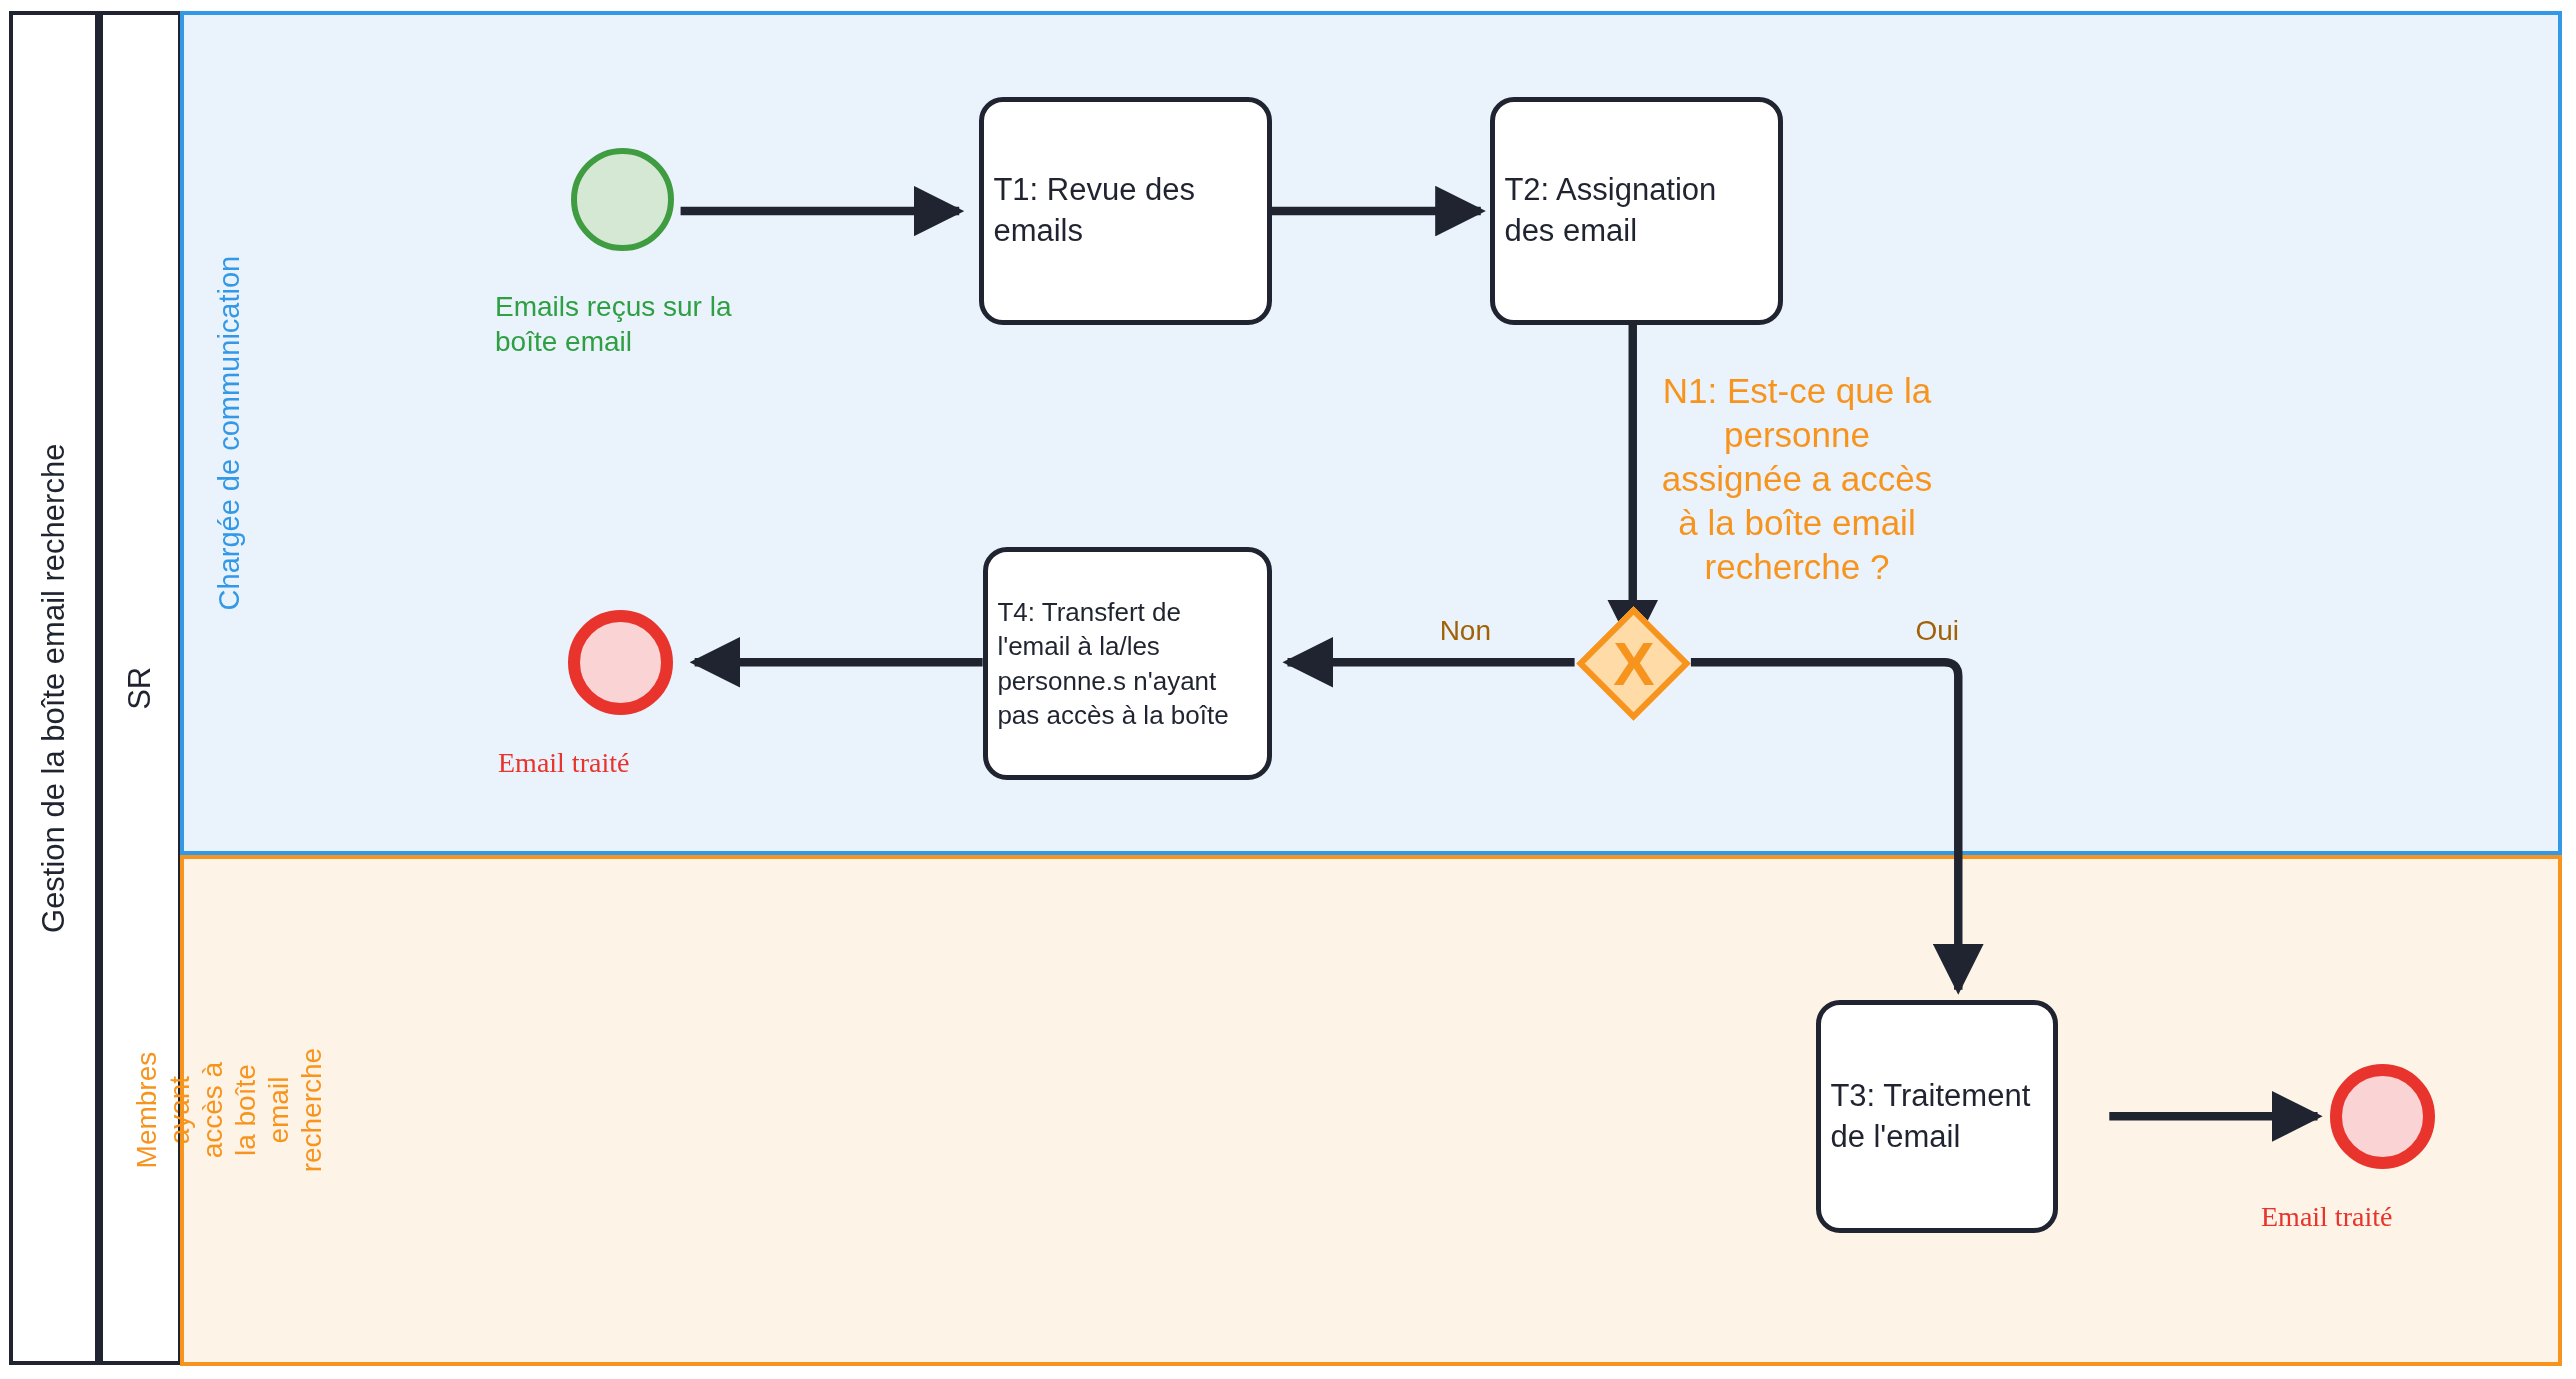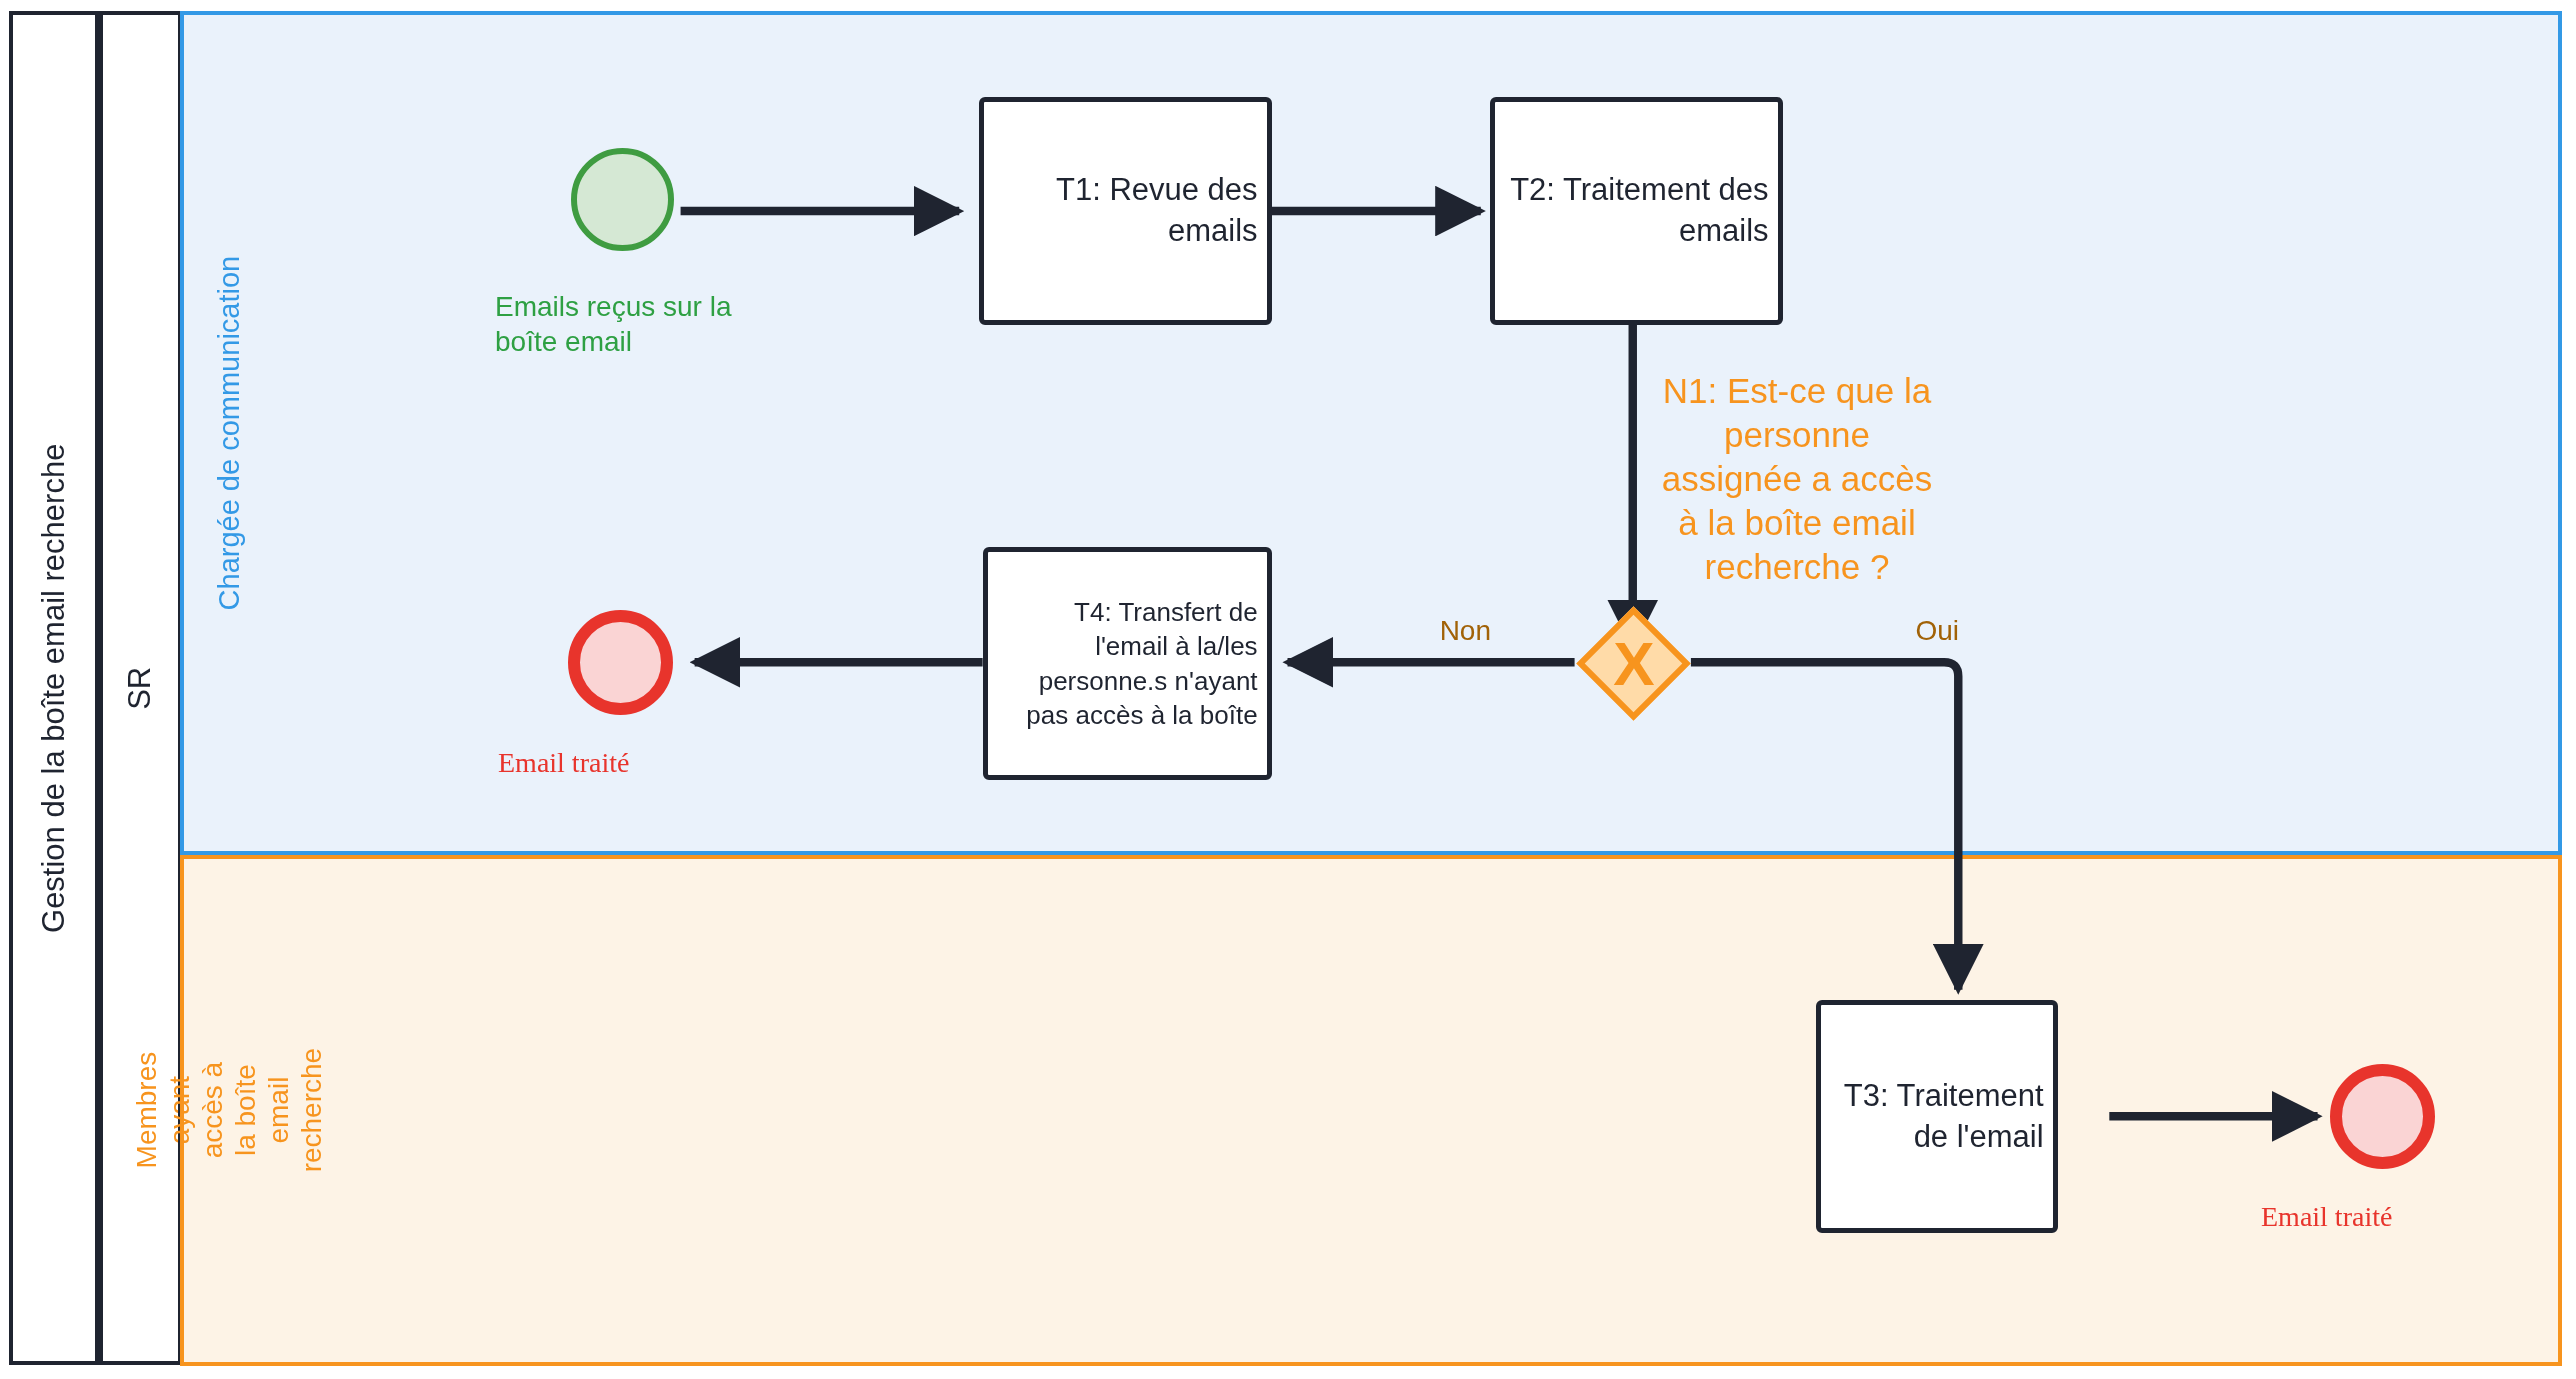--- a/index.html
+++ b/index.html
@@ -46,23 +46,23 @@
   #lane-members .lane-label-wrap{align-items:center;}
   #lane-members .lane-label-wrap .vlabel{
     font-size:28px;color:#f7941e;width:469px;
   }
 
   
   .task{
     position:absolute;box-sizing:border-box;
     background:#ffffff;
     border:5.6px solid #1f2430;
-    border-radius:6px;
+    border-radius:24px;
     display:flex;align-items:center;justify-content:center;
-    text-align:right;
+    text-align:left;
     font-size:31px;color:#1f2430;line-height:1.32;
     padding:5.6px 9.4px;
   }
 
   .event{
     position:absolute;box-sizing:border-box;border-radius:50%;
   }
   .event.start{background:#d5e8d4;border:6.6px solid #3f9c41;}
   .event.end{background:#fad4d4;border:12.2px solid #e8342c;}
 
@@ -139,21 +139,21 @@
     <path d="M 1802 706 L 2072 706 Q 2087 706 2087 721 L 2087 1055" fill="none" stroke="#1f2430" stroke-width="9" marker-end="url(#arrow)"></path>
 
     <path d="M 2248 1190 L 2470 1190" fill="none" stroke="#1f2430" stroke-width="9" marker-end="url(#arrow)"></path>
   </svg>
 
   <div class="event start" style="left:571px;top:148px;width:103px;height:103px;"></div>
   <div class="event-label green" style="left:495px;top:278px;width:253px;">Emails reçus sur la boîte email</div>
 
   <div class="task" style="left:979px;top:97px;width:293px;height:228px;">T1: Revue des emails</div>
 
-  <div class="task" style="left:1490px;top:97px;width:293px;height:228px;">T2: Traitement des emails</div>
+  <div class="task" style="left:1490px;top:97px;width:293px;height:228px;">T2: Assignation des email</div>
 
   <div class="task" style="left:983px;top:547px;width:289px;height:233px;font-size:26px;">T4: Transfert de l'email à la/les personne.s n'ayant pas accès à la boîte</div>
 
   <div class="event end" style="left:568px;top:610px;width:105px;height:105px;"></div>
   <div class="event-label red" style="left:498px;top:734px;width:244px;">Email traité</div>
 
   <div class="gateway" style="left:1593px;top:623px;width:81px;height:81px;"></div>
   <div class="gateway-x" style="left:1575px;top:623px;width:118px;height:81px;">X</div>
 
   <div class="note" style="left:1656px;top:369px;width:282px;">N1: Est-ce que la personne assignée a accès à la boîte email recherche ?</div>

